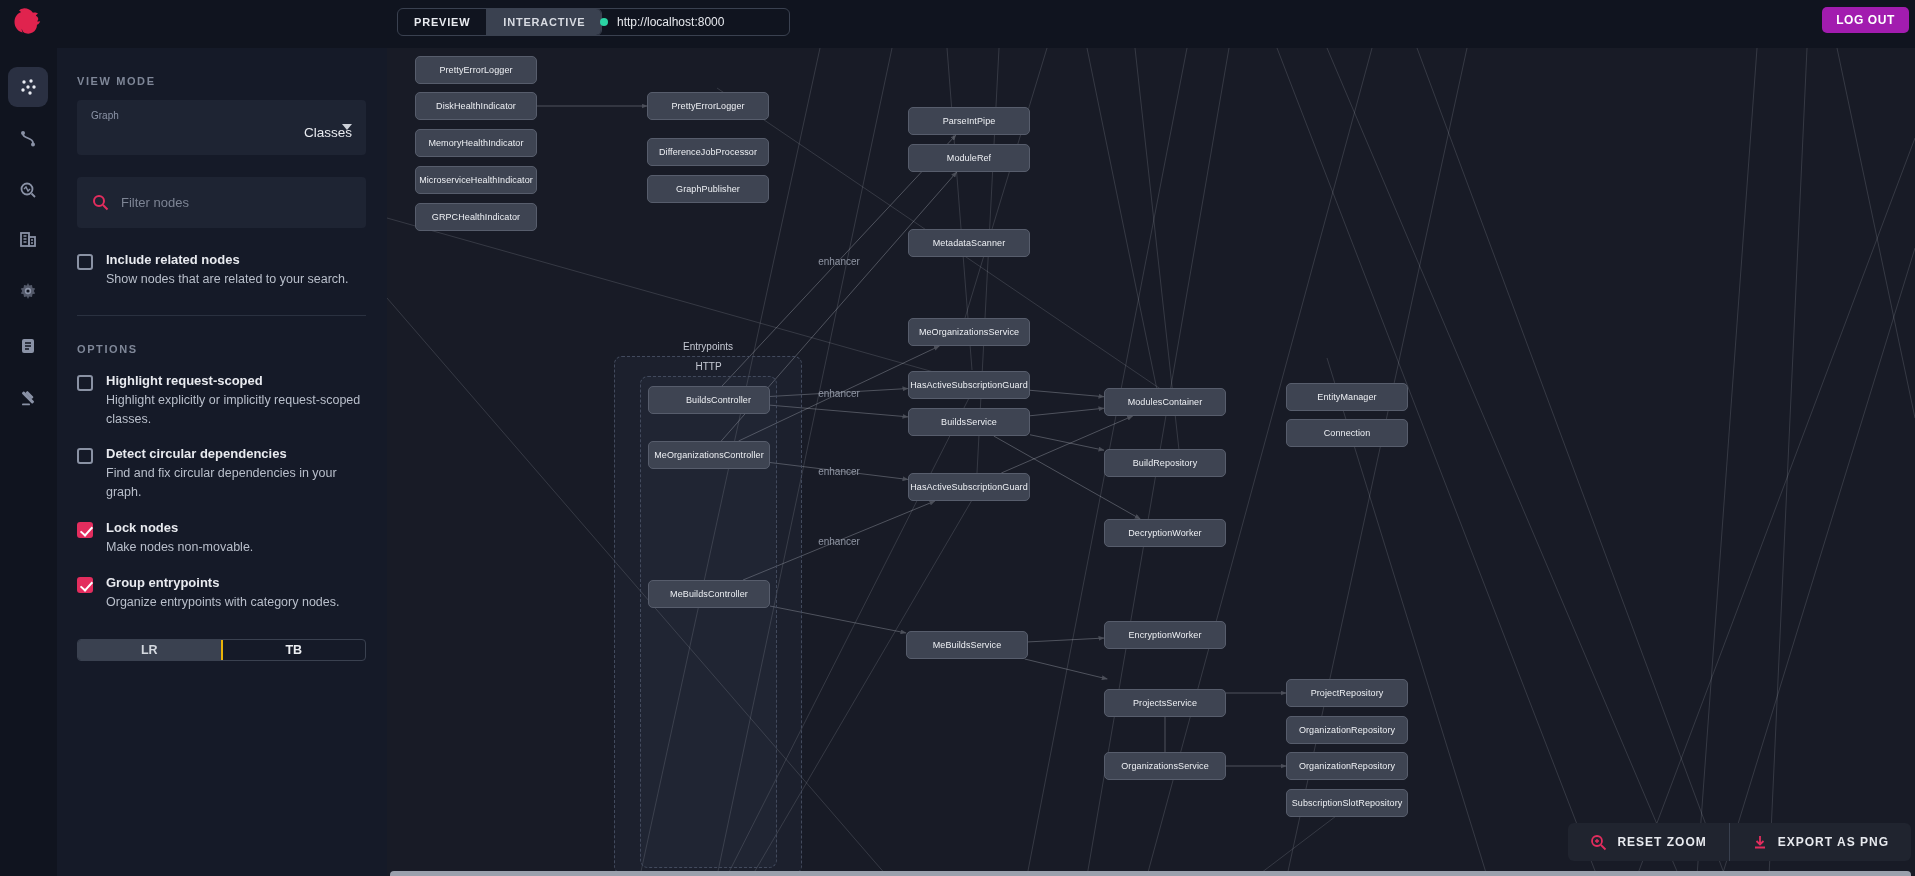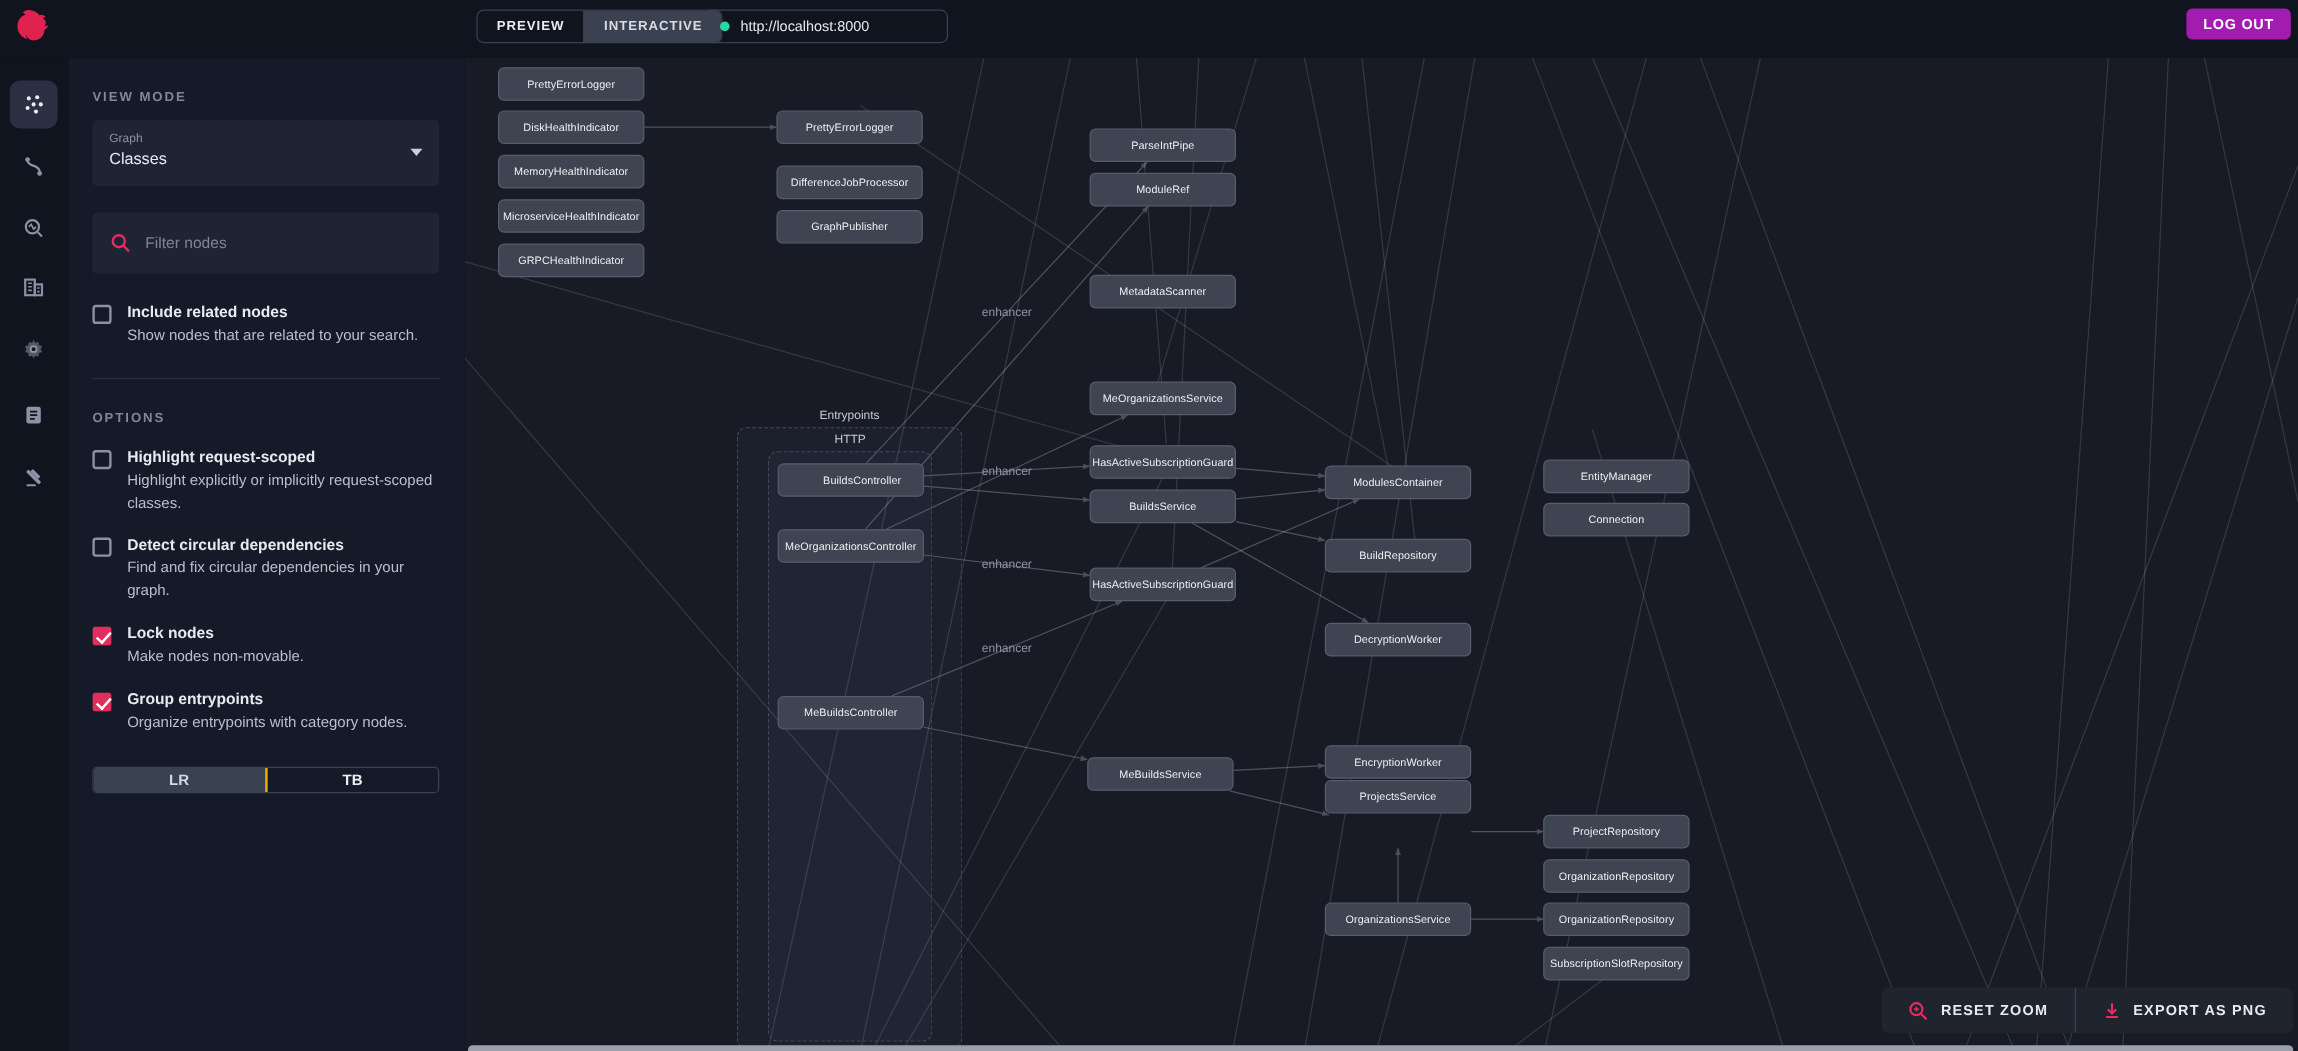--- a/index.html
+++ b/index.html
@@ -33,21 +33,21 @@
   .rail-item svg { stroke:#8a92a6; fill:none; stroke-width:1.8; }
   .rail-item.active svg { stroke:#e9ebf2; }
 
   
   .panel { position:absolute; left:57px; top:48px; width:330px; height:828px;
            background:#151a28; padding:27px 21px 0 20px; z-index:20; }
   .sec-head { font-size:11px; font-weight:bold; letter-spacing:1.6px; color:#7f8798; }
   .select { margin-top:13px; background:#1e2433; border-radius:4px; height:55px;
             padding:10px 14px; position:relative; cursor:pointer; }
   .select .lbl { font-size:10px; color:#8b93a6; }
-  .select .val { font-size:13.5px; color:#e8eaef; margin-top:4px; }
+  .select .val { font-size:13.5px; color:#e8eaef; margin-top:4px;text-align:right; }
   .select .chev { position:absolute; right:14px; top:24px; width:0; height:0;
                   border-left:5px solid transparent; border-right:5px solid transparent;
                   border-top:6px solid #ccd0d8; }
   .desc-text { margin-top:14px; font-size:12.5px; line-height:1.55; color:#c3c8d2; }
   .filter { margin-top:22px; background:#1e2433; border-radius:4px; height:51px;
             display:flex; align-items:center; gap:12px; padding:0 15px; }
   .filter input { background:transparent; border:none; outline:none; color:#dfe2e9;
                   font-size:13px; width:100%; font-family:inherit; }
   .filter input::placeholder { color:#7d8494; }
   .optrow { display:flex; gap:13px; margin-top:18px; cursor:pointer; }
@@ -320,21 +320,21 @@
       <div class="gnode" style="left: 521px; top: 360px;">BuildsService</div>
       <div class="gnode" style="left: 521px; top: 425px;">HasActiveSubscriptionGuard</div>
       <div class="gnode" style="left: 519px; top: 583px;">MeBuildsService</div>
       <div class="gnode" style="left: 261px; top: 338px; padding-left: 19px;">BuildsController</div>
       <div class="gnode" style="left: 261px; top: 393px;">MeOrganizationsController</div>
       <div class="gnode" style="left: 261px; top: 532px;">MeBuildsController</div>
       <div class="gnode" style="left: 717px; top: 340px;">ModulesContainer</div>
       <div class="gnode" style="left: 717px; top: 401px;">BuildRepository</div>
       <div class="gnode" style="left: 717px; top: 471px;">DecryptionWorker</div>
       <div class="gnode" style="left: 717px; top: 573px;">EncryptionWorker</div>
-      <div class="gnode" style="left: 717px; top: 602px;">ProjectsService</div>
+      <div class="gnode" style="left: 717px; top: 641px;">ProjectsService</div>
       <div class="gnode" style="left: 717px; top: 704px;">OrganizationsService</div>
       <div class="gnode" style="left: 899px; top: 335px;">EntityManager</div>
       <div class="gnode" style="left: 899px; top: 371px;">Connection</div>
       <div class="gnode" style="left: 899px; top: 631px;">ProjectRepository</div>
       <div class="gnode" style="left: 899px; top: 668px;">OrganizationRepository</div>
       <div class="gnode" style="left: 899px; top: 704px;">OrganizationRepository</div>
       <div class="gnode" style="left: 899px; top: 741px;">SubscriptionSlotRepository</div>
     </div>
   <div class="bottom-strip"></div>
 </div>

